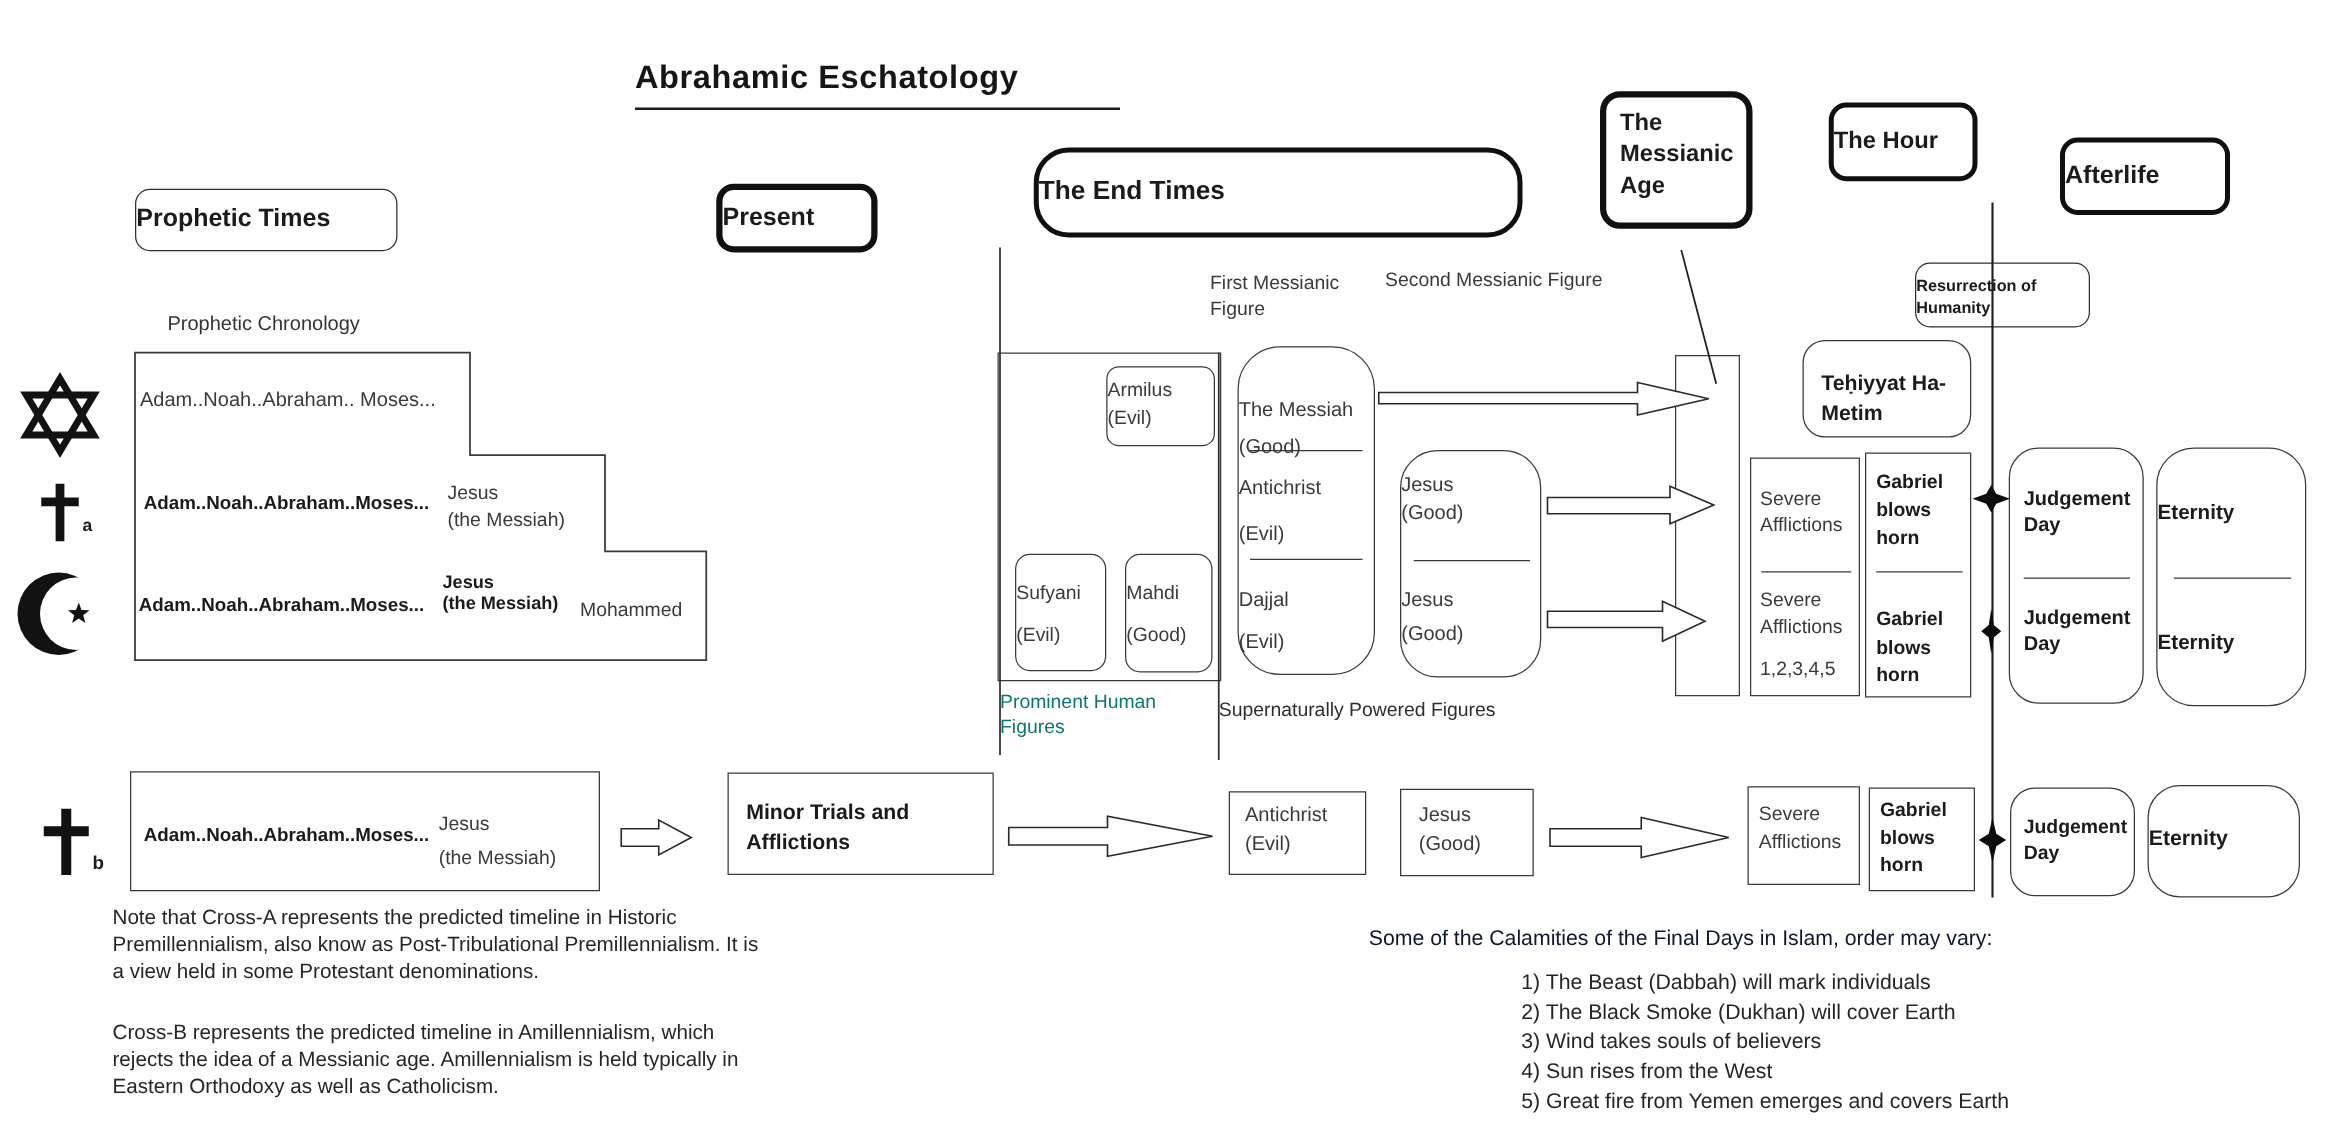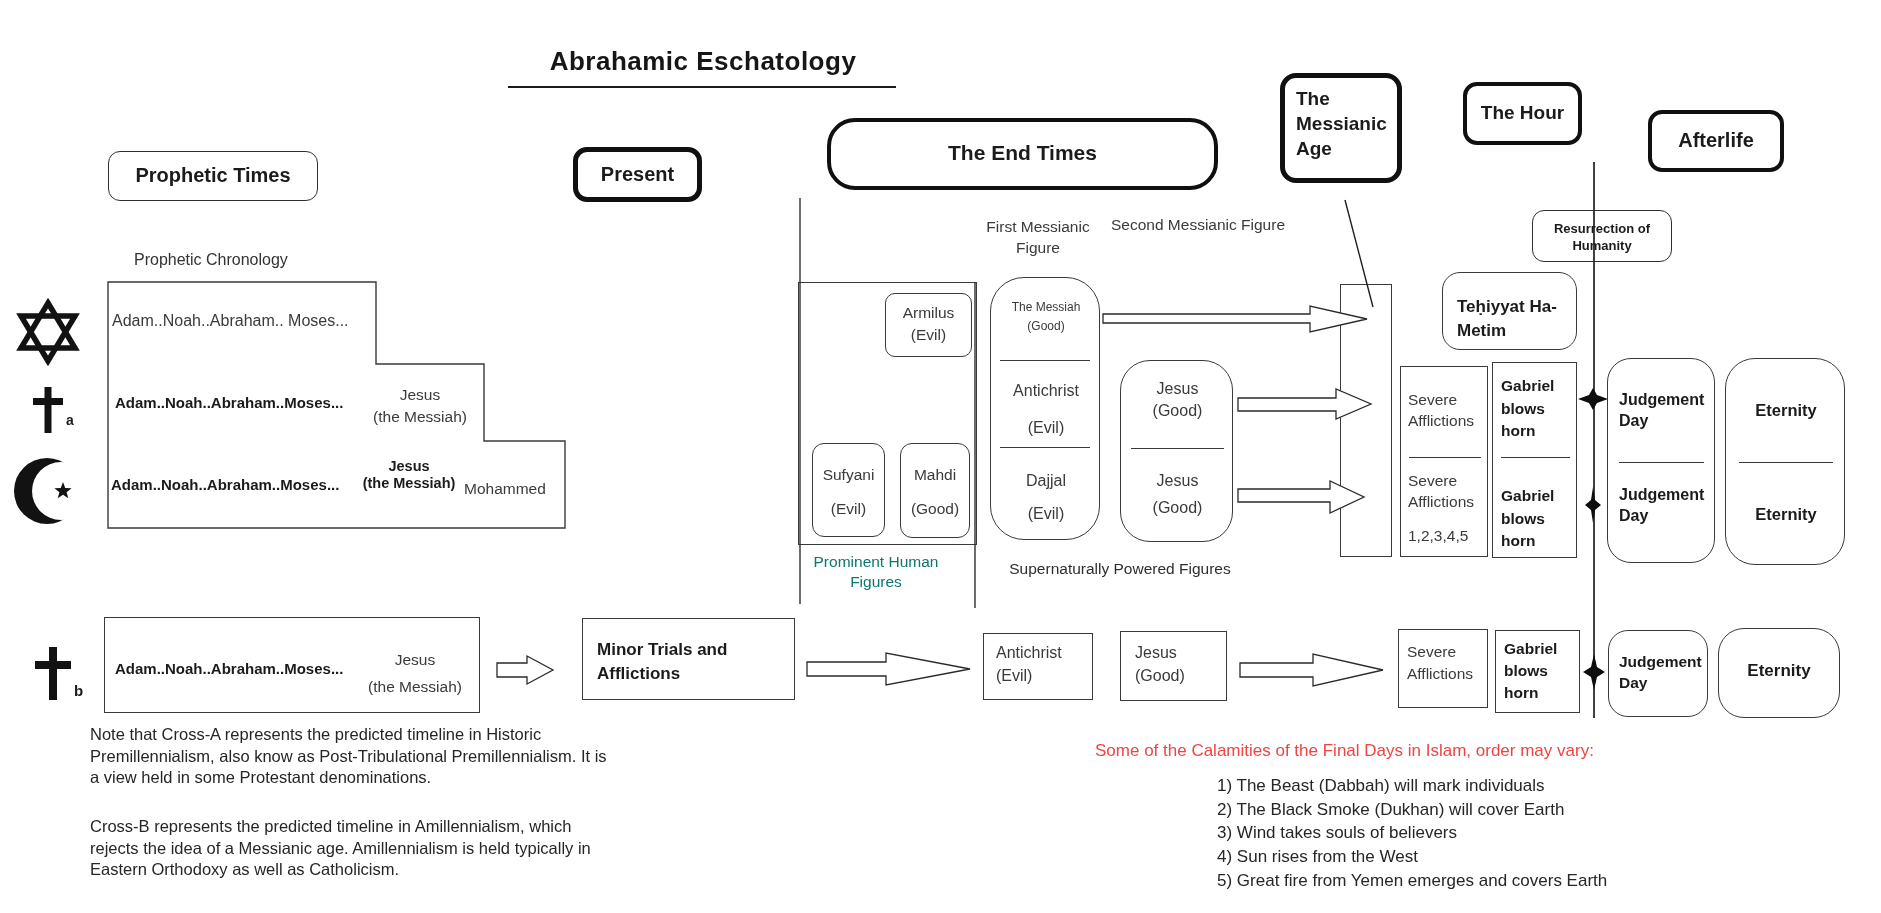--- a/index.html
+++ b/index.html
@@ -4,21 +4,21 @@
 <style>
   html,body{margin:0;padding:0;background:#fff;}
   #canvas{position:relative;width:1881px;height:913px;background:#fff;overflow:hidden;
           font-family:"Liberation Sans","DejaVu Sans",sans-serif;color:#2e2e2e;}
   .abs{position:absolute;box-sizing:border-box;}
   .box{position:absolute;box-sizing:border-box;border:1.3px solid #2f2f2f;background:#fff;}
   .thin{border:1.2px solid #3a3a3a;}
   .thickbox{border:4px solid #101010;border-radius:14px;}
   .b{font-weight:bold;color:#1b1b1b;}
   .soft{color:#3a3a3a;}
-  .ctr{text-align:center;}
+  .ctr{}
   .pre{white-space:pre-line;}
   .hline{position:absolute;height:1.3px;background:#3a3a3a;}
   .title{font-weight:bold;font-size:26px;color:#161616;letter-spacing:.5px;}
   svg{display:block;}
   #overlay{position:absolute;left:0;top:0;z-index:40;pointer-events:none;}
   .lbl{line-height:20px;font-size:15.5px;}
 </style>
 </head>
 <body>
 
@@ -75,21 +75,21 @@
     <div class="pre ctr soft" style="font-size:15.5px;line-height:34px;">Sufyani
 (Evil)</div>
   </div>
   <div class="box thin" style="left:900px;top:443px;width:70px;height:95px;border-radius:12px;padding-top:14px;">
     <div class="pre ctr soft" style="font-size:15.5px;line-height:34px;">Mahdi
 (Good)</div>
   </div>
   <div class="abs ctr lbl" style="left:800px;top:552px;width:152px;line-height:20px;color:#0f766e;">Prominent Human Figures</div>
 
   <div class="box thin" style="left:990px;top:277px;width:110px;height:263px;border-radius:34px;">
-    <div class="abs pre ctr soft" style="left:0;top:20px;width:110px;font-size:12px;line-height:19px;">The Messiah
+    <div class="abs pre ctr soft" style="left:0;top:36px;width:110px;font-size:16px;line-height:29px;">The Messiah
 (Good)</div>
     <div class="hline" style="left:9px;top:82px;width:90px;"></div>
     <div class="abs pre ctr soft" style="left:0;top:94px;width:110px;font-size:16px;line-height:37px;">Antichrist
 (Evil)</div>
     <div class="hline" style="left:9px;top:169px;width:90px;"></div>
     <div class="abs pre ctr soft" style="left:0;top:186px;width:110px;font-size:16px;line-height:33px;">Dajjal
 (Evil)</div>
   </div>
   <div class="box thin" style="left:1120px;top:360px;width:113px;height:182px;border-radius:30px;">
     <div class="abs pre ctr soft" style="left:0;top:17px;width:113px;font-size:16px;line-height:22px;">Jesus
@@ -152,21 +152,21 @@
   <div class="box thin" style="left:1608px;top:630px;width:100px;height:87px;border-radius:20px;padding:20px 0 0 10px;">
     <div class="b" style="width:84px;font-size:15.5px;line-height:21px;">Judgement Day</div>
   </div>
   <div class="box thin" style="left:1718px;top:628px;width:122px;height:90px;border-radius:26px;padding-top:32px;">
     <div class="b ctr" style="font-size:17px;">Eternity</div>
   </div>
 
   <div class="abs" style="left:90px;top:816px;width:522px;font-size:16.5px;line-height:21.7px;color:#262626;">Cross-B represents the predicted timeline in Amillennialism, which rejects the idea of a Messianic age. Amillennialism is held typically in Eastern Orthodoxy as well as Catholicism.</div>
   <div class="abs" style="left:90px;top:724px;width:522px;font-size:16.5px;line-height:21.7px;color:#262626;">Note that Cross-A represents the predicted timeline in Historic Premillennialism, also know as Post-Tribulational Premillennialism. It is a view held in some Protestant denominations.</div>
 
-  <div class="abs" style="left:1095px;top:741px;font-size:17px;color:#ef4444;">Some of the Calamities of the Final Days in Islam, order may vary:</div>
+  <div class="abs" style="left:1095px;top:741px;font-size:17px;color:#0f172a;">Some of the Calamities of the Final Days in Islam, order may vary:</div>
   <div class="abs" style="left:1217px;top:774px;font-size:17px;line-height:23.7px;color:#262626;">
     <div>1) The Beast (Dabbah) will mark individuals</div>
     <div>2) The Black Smoke (Dukhan) will cover Earth</div>
     <div>3) Wind takes souls of believers</div>
     <div>4) Sun rises from the West</div>
     <div>5) Great fire from Yemen emerges and covers Earth</div>
   </div>
 
   <svg id="overlay" width="1881" height="913" viewBox="0 0 1881 913">
 

